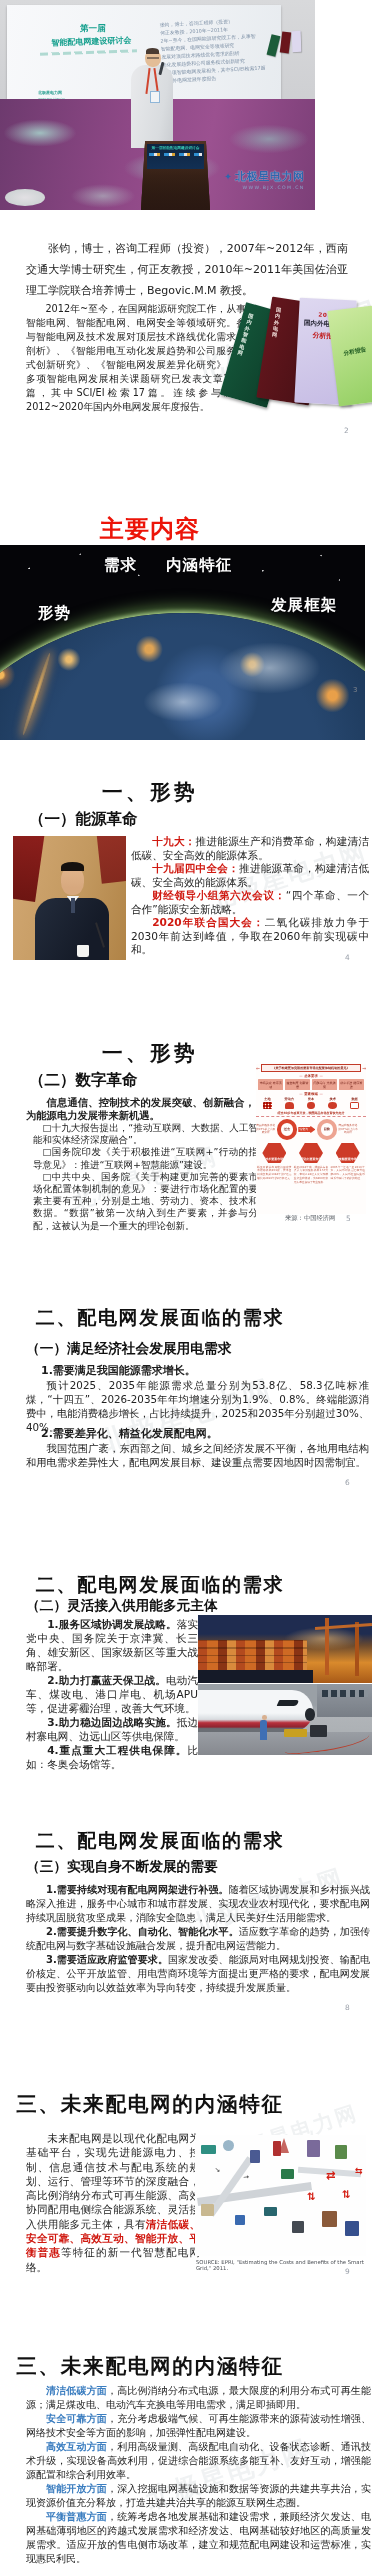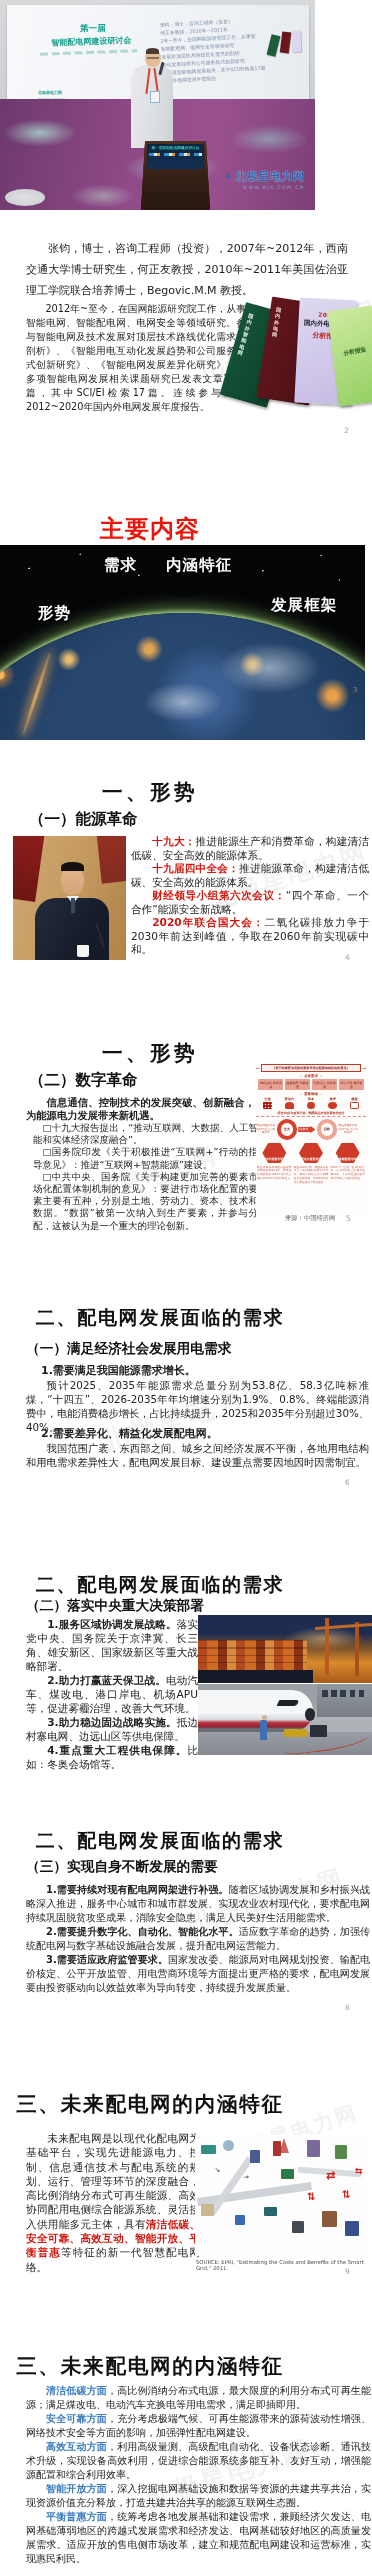--- a/index.html
+++ b/index.html
@@ -14,21 +14,21 @@
   .big-title{position:absolute;left:0;width:300px;text-align:center;font-weight:bold;color:#111;}
   .sub-title{position:absolute;font-weight:bold;color:#111;}
   .body-col{position:absolute;text-align:justify;color:#222;}
   .body-col p{margin:0;text-indent:2em;}
   .lead-red{color:#d01910;font-weight:bold;}
   .lead-blue{color:#3c7ec0;font-weight:bold;}
   .red-inline{color:#d01910;font-weight:bold;}
 
   
   .photo1{left:0;top:0;width:315px;height:210px;background:linear-gradient(#d8d9db,#cfd0d3 45%,#bfc0c4);overflow:hidden;}
-  .ph1-screen{position:absolute;left:6.9px;top:4.6px;width:302px;height:94px;
+  .ph1-screen{position:absolute;left:6.9px;top:4.6px;width:274px;height:94px;
     background:linear-gradient(100deg,#f8f9fb,#eef1f4 70%,#e7ebef);box-shadow:0 1.1px 2.3px rgba(0,0,0,.25);}
   .ph1-t1{position:absolute;left:40px;top:18.3px;width:92px;text-align:center;
     color:#16a08e;font-weight:bold;font-size:8.6px;}
   .ph1-t2{position:absolute;left:16px;top:31px;width:137px;text-align:center;
     color:#16a08e;font-weight:bold;font-size:8px;transform:rotate(-2deg);}
   .ph1-sub{position:absolute;left:33px;top:46px;width:97px;height:3.4px;
     background:repeating-linear-gradient(90deg,#9fd2c8 0 8px,transparent 8px 11.5px);opacity:.8;transform:rotate(-2deg);}
   .ph1-bio{position:absolute;left:154px;top:12.6px;width:143px;color:#7d90a6;font-size:4.9px;
     line-height:8px;transform:rotate(-3deg);text-align:justify;}
   .ph1-bio div{white-space:nowrap;overflow:hidden;}
@@ -433,21 +433,21 @@
   <div class="abs body-col s6-p1">
     <p>预计2025、2035年能源需求总量分别为53.8亿、58.3亿吨标准煤，“十四五”、2026-2035年年均增速分别为1.9%、0.8%。终端能源消费中，电能消费稳步增长，占比持续提升，2025和2035年分别超过30%、40%。</p>
   </div>
   <div class="s6-p2lead">2.需要差异化、精益化发展配电网。</div>
   <div class="abs body-col s6-p2">
     <p>我国范围广袤，东西部之间、城乡之间经济发展不平衡，各地用电结构和用电需求差异性大，配电网发展目标、建设重点需要因地因时因需制宜。</p>
   </div>
   <div class="pagenum" style="left:345px;top:1478px;">6</div>
 
   <div class="big-title s678-title" style="top:1572px;">二、配电网发展面临的需求</div>
-  <div class="sub-title s67-sub" style="left:26px;top:1597px;">（二）落实中央重大决策部署</div>
+  <div class="sub-title s67-sub" style="left:26px;top:1597px;">（二）灵活接入供用能多元主体</div>
   <div class="abs body-col s7-col">
     <p><span style="font-weight:bold">1.服务区域协调发展战略。</span><span>落实党中央、国务院关于京津冀、长三角、雄安新区、国家级新区等重大战略部署。</span></p>
     <p><span style="font-weight:bold">2.助力打赢蓝天保卫战。</span><span>电动汽车、煤改电、港口岸电、机场APU等，促进雾霾治理，改善大气环境。</span></p>
     <p><span style="font-weight:bold">3.助力稳边固边战略实施。</span><span>抵边村寨电网、边远山区等供电保障。</span></p>
     <p><span style="font-weight:bold">4.重点重大工程供电保障。</span><span>比如：冬奥会场馆等。</span></p>
   </div>
   <div class="abs port-photo">
     <div class="port-glow"></div>
     <div class="port-containers"></div>
     <div class="port-ship"></div>

